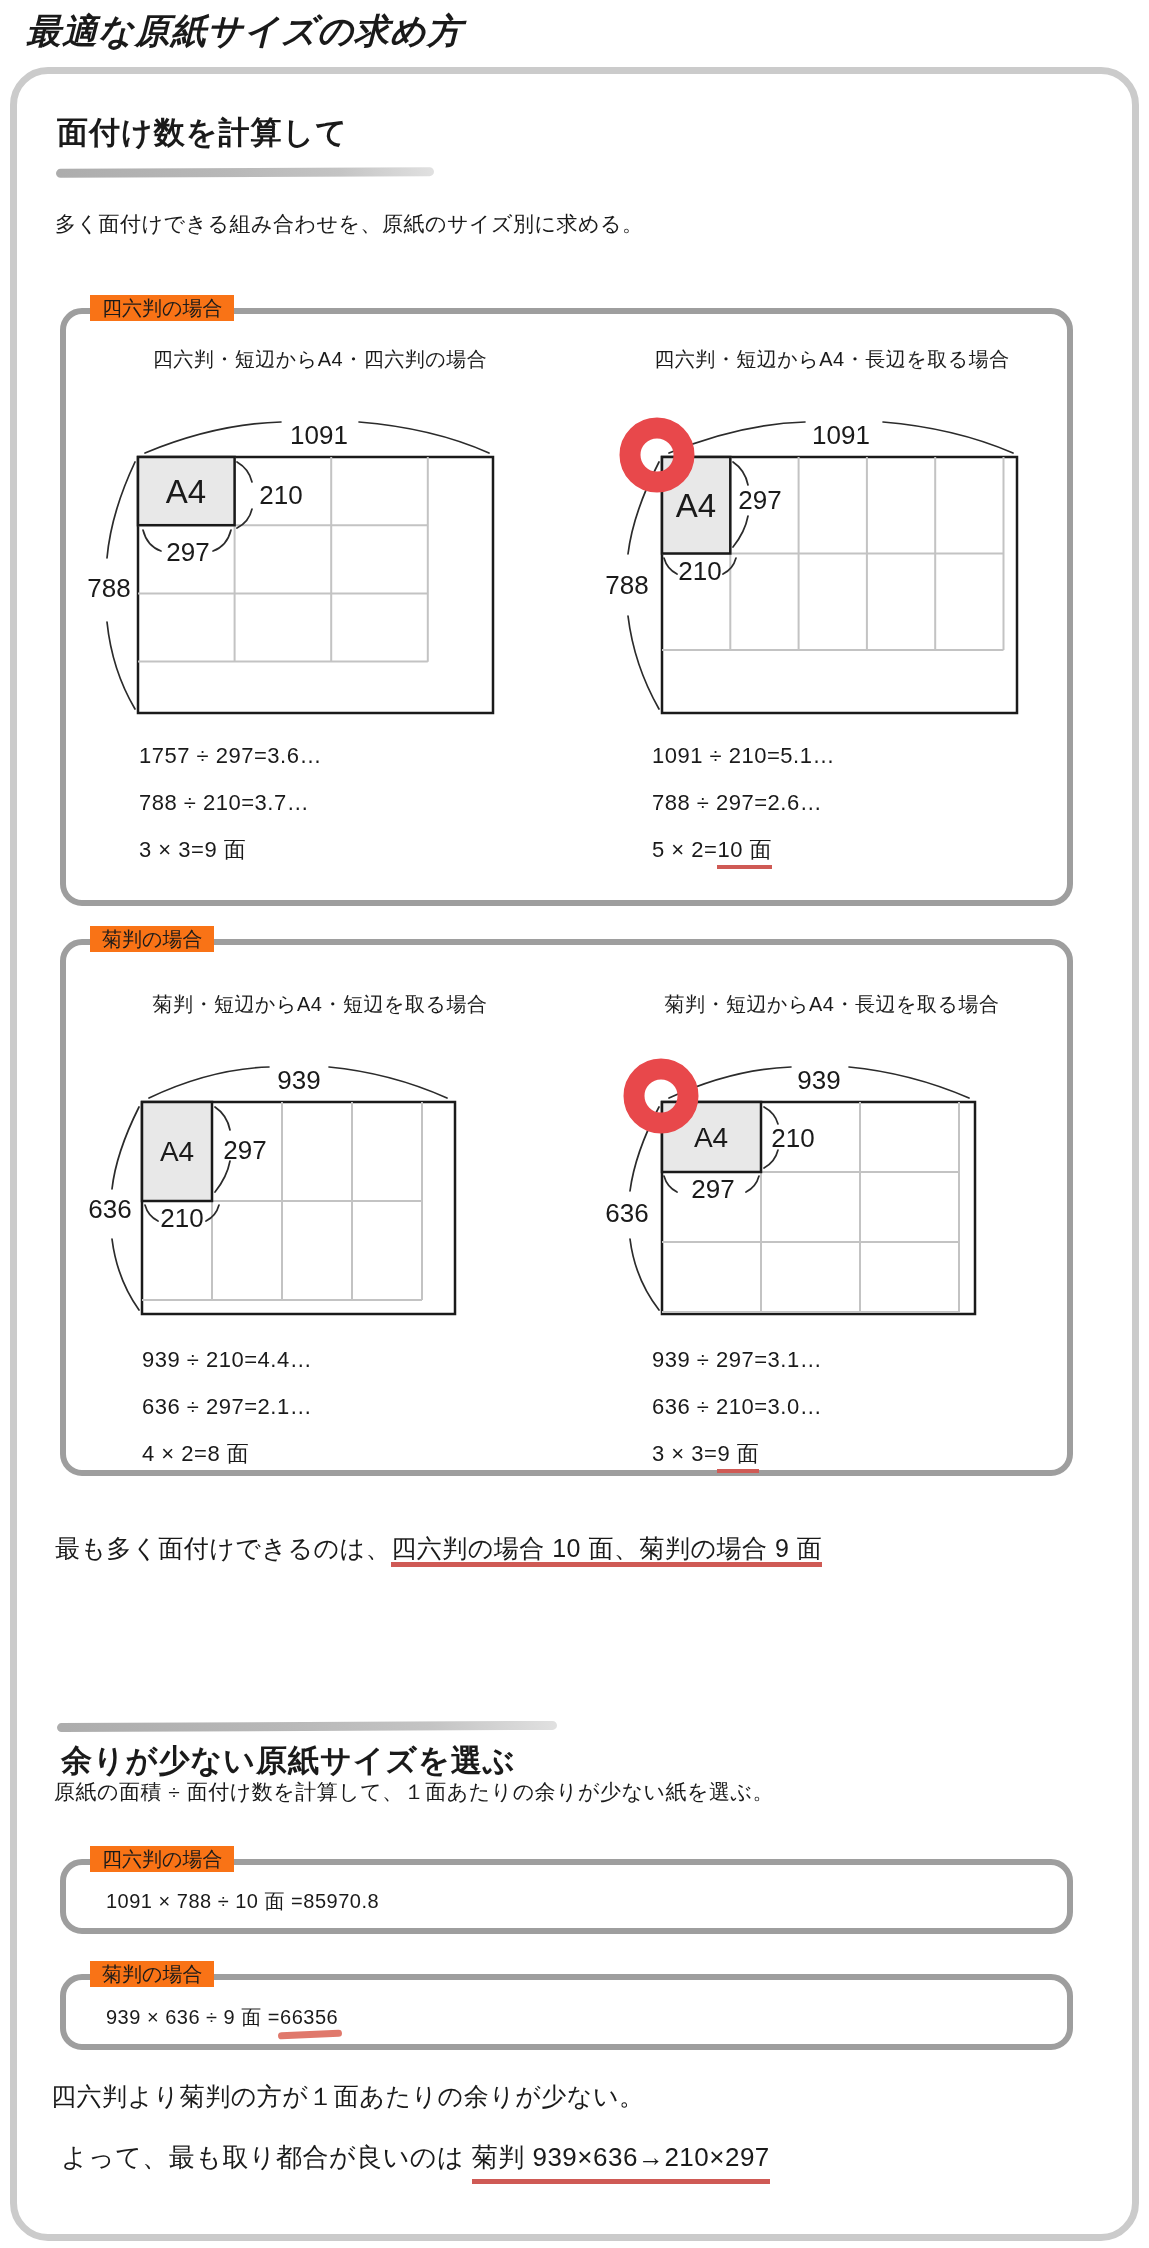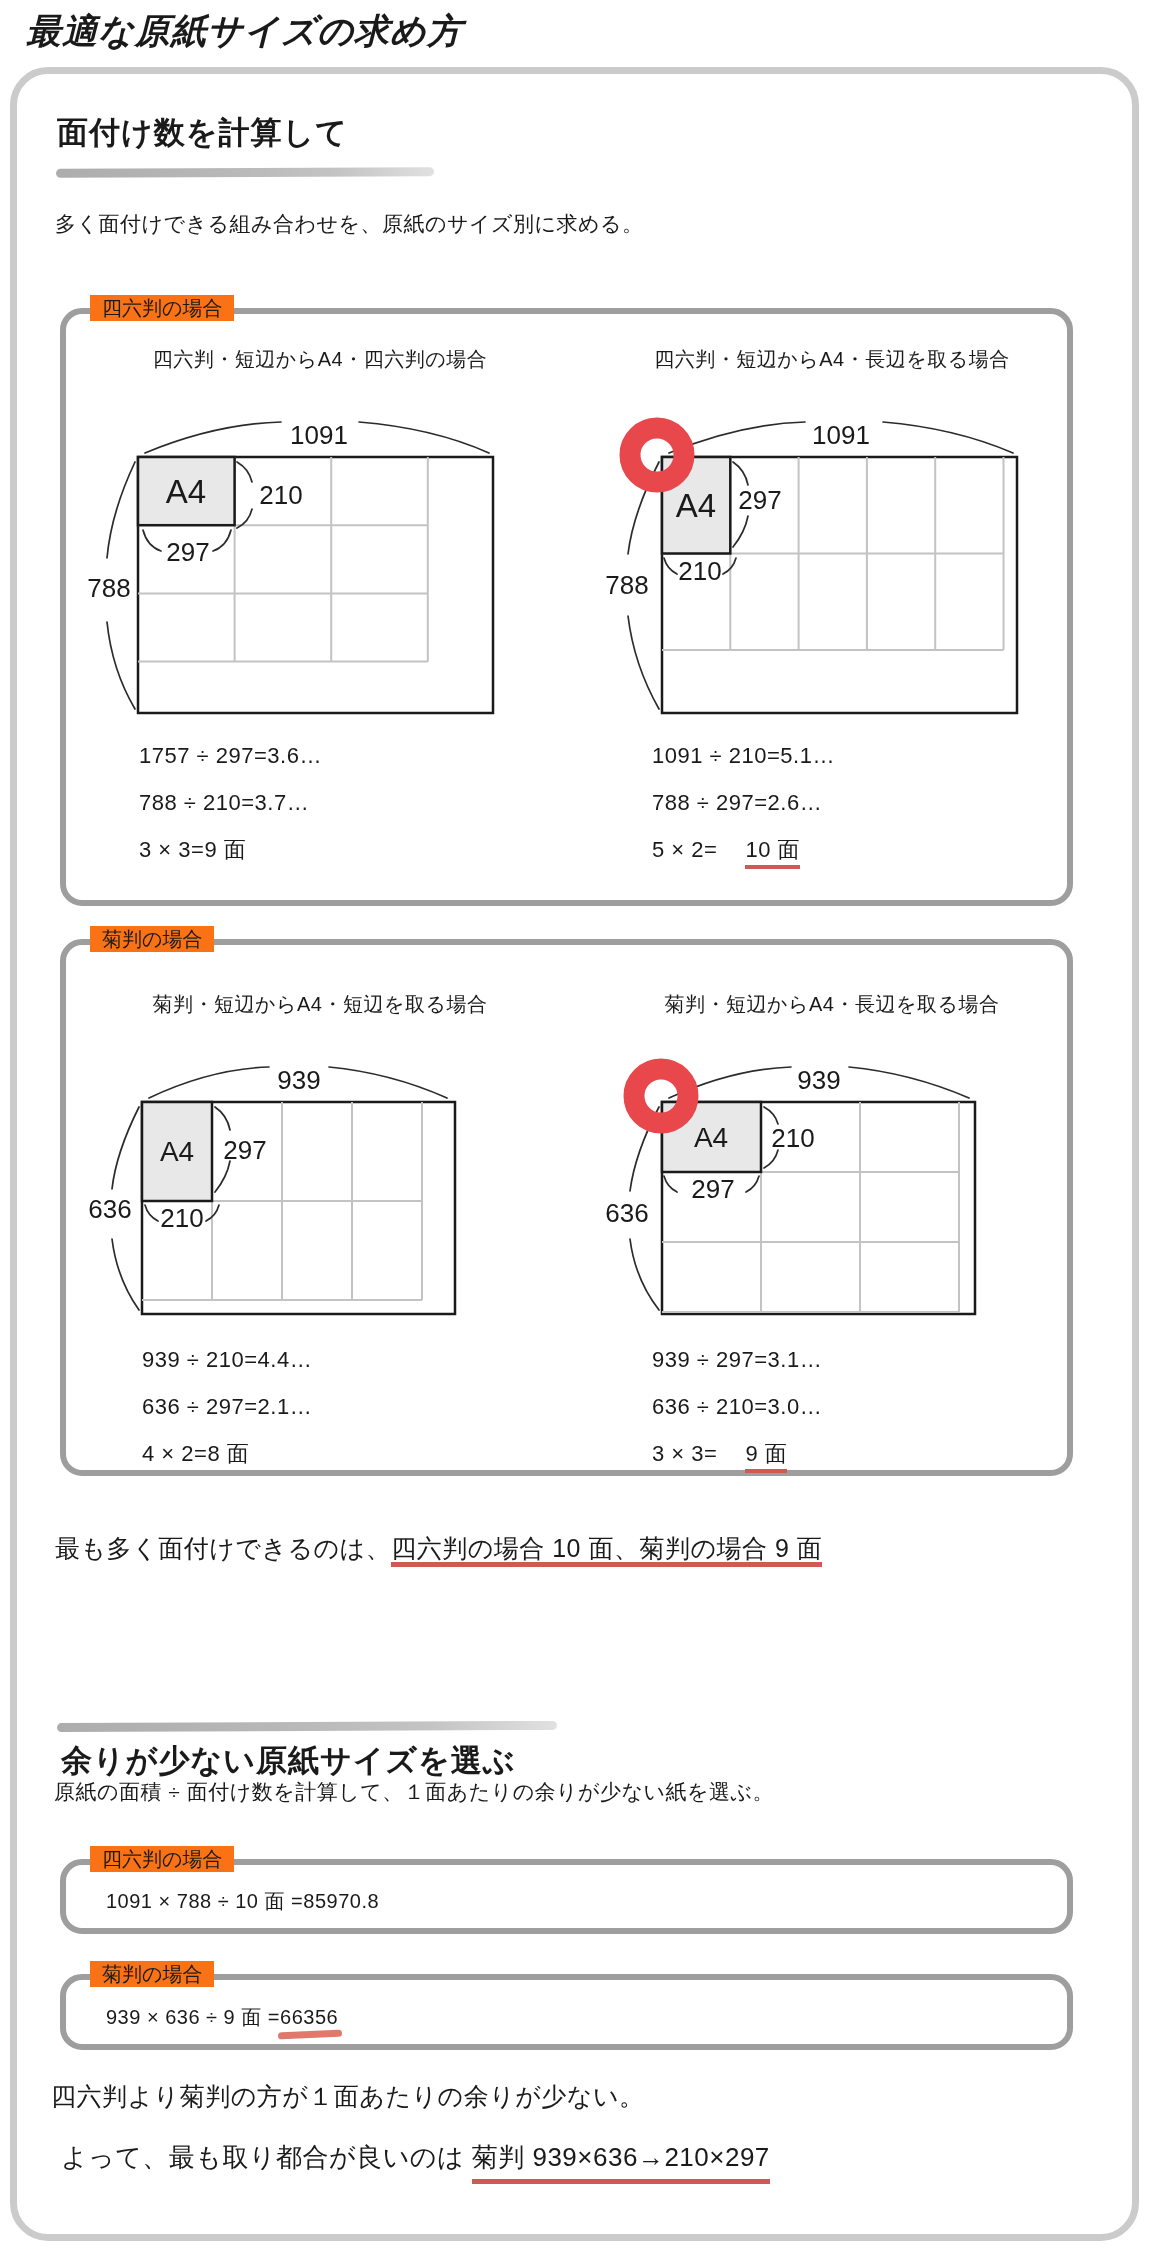--- a/index.html
+++ b/index.html
@@ -14,21 +14,21 @@
     border:7px solid #cbcbcb; border-radius:38px; }
   .sec-heading { font-size:31px; font-weight:700; letter-spacing:1px; }
   .brush { height:9px; border-radius:6px; opacity:.8; transform:rotate(-.25deg);
     background:linear-gradient(90deg,#989898 0%,#a6a6a6 45%,#b5b5b5 75%,#d9d9d9 100%); }
   .body-text { font-size:21px; letter-spacing:.5px; }
   .gbox { border:6px solid #9e9e9e; border-radius:22px; background:#fff; }
   .gbox-label { position:absolute; top:-19px; left:24px; background:#f97316;
     padding:0 12px; font-size:20px; line-height:26px; white-space:nowrap; }
   .dtitle { width:470px; text-align:center; font-size:20px; letter-spacing:.5px; }
   .calc { font-size:22px; line-height:47px; letter-spacing:.5px; }
-  .redline-sm { border-bottom:4px solid #cf5a55; padding-bottom:3px;margin-left:28px; }
+  .redline-sm { border-bottom:4px solid #cf5a55; padding-bottom:3px; }
   .conc { font-size:25px; letter-spacing:.5px; }
   .conc-lg { font-size:26px; letter-spacing:.5px; }
   .redline { border-bottom:5px solid #cf5a55; }
   .redline-lo { border-bottom:5px solid #cf5a55; padding-bottom:7px; }
   .formula { font-size:20px; letter-spacing:.5px; }
   .squiggle { position:relative;margin-top:8px; }
   .squiggle::after { content:""; position:absolute; left:-2px; right:-4px; bottom:-10px;
     height:7px; background:#dd6a5c; border-radius:4px; transform:rotate(-2.5deg); opacity:.9; }
   svg { overflow:visible; }
   svg text { fill:#1a1a1a; font-family:"Liberation Sans","DejaVu Sans",sans-serif; }

